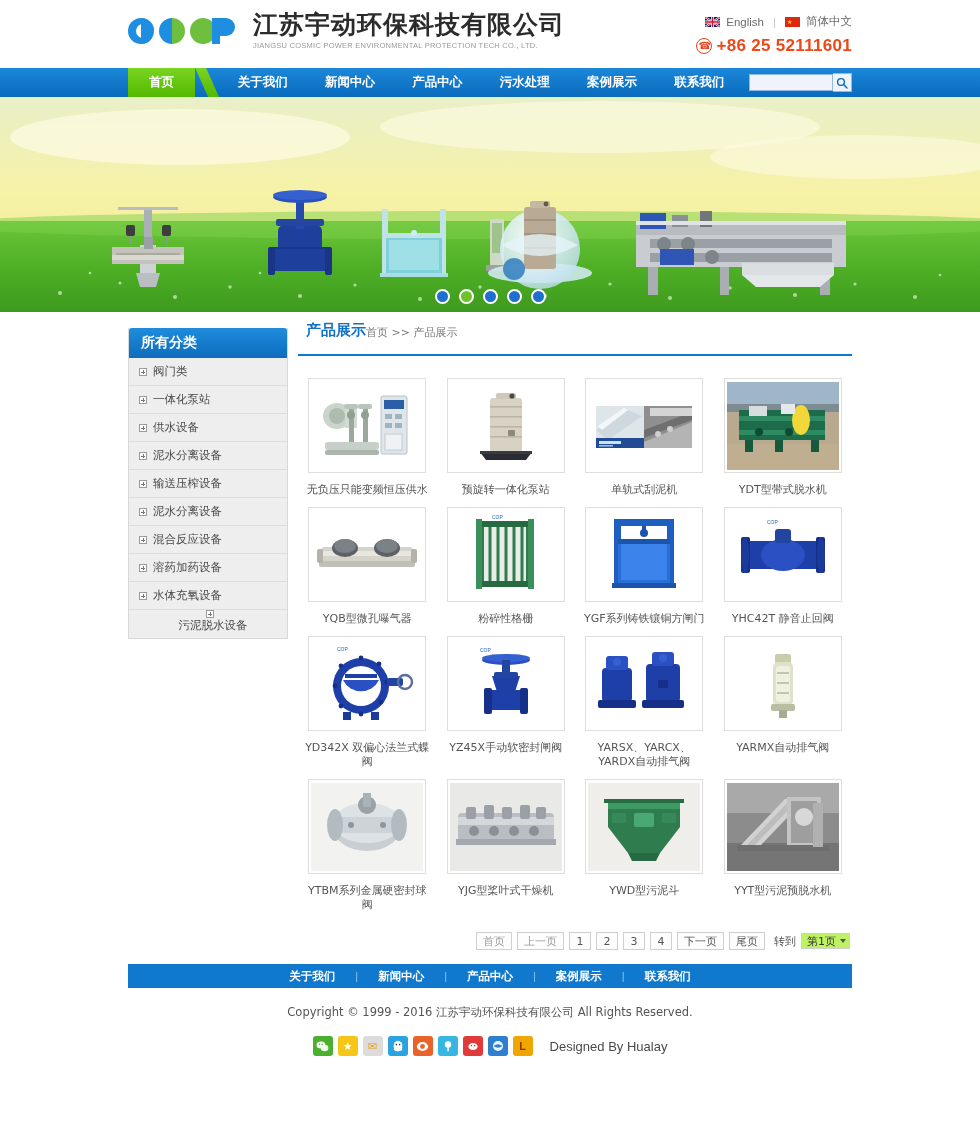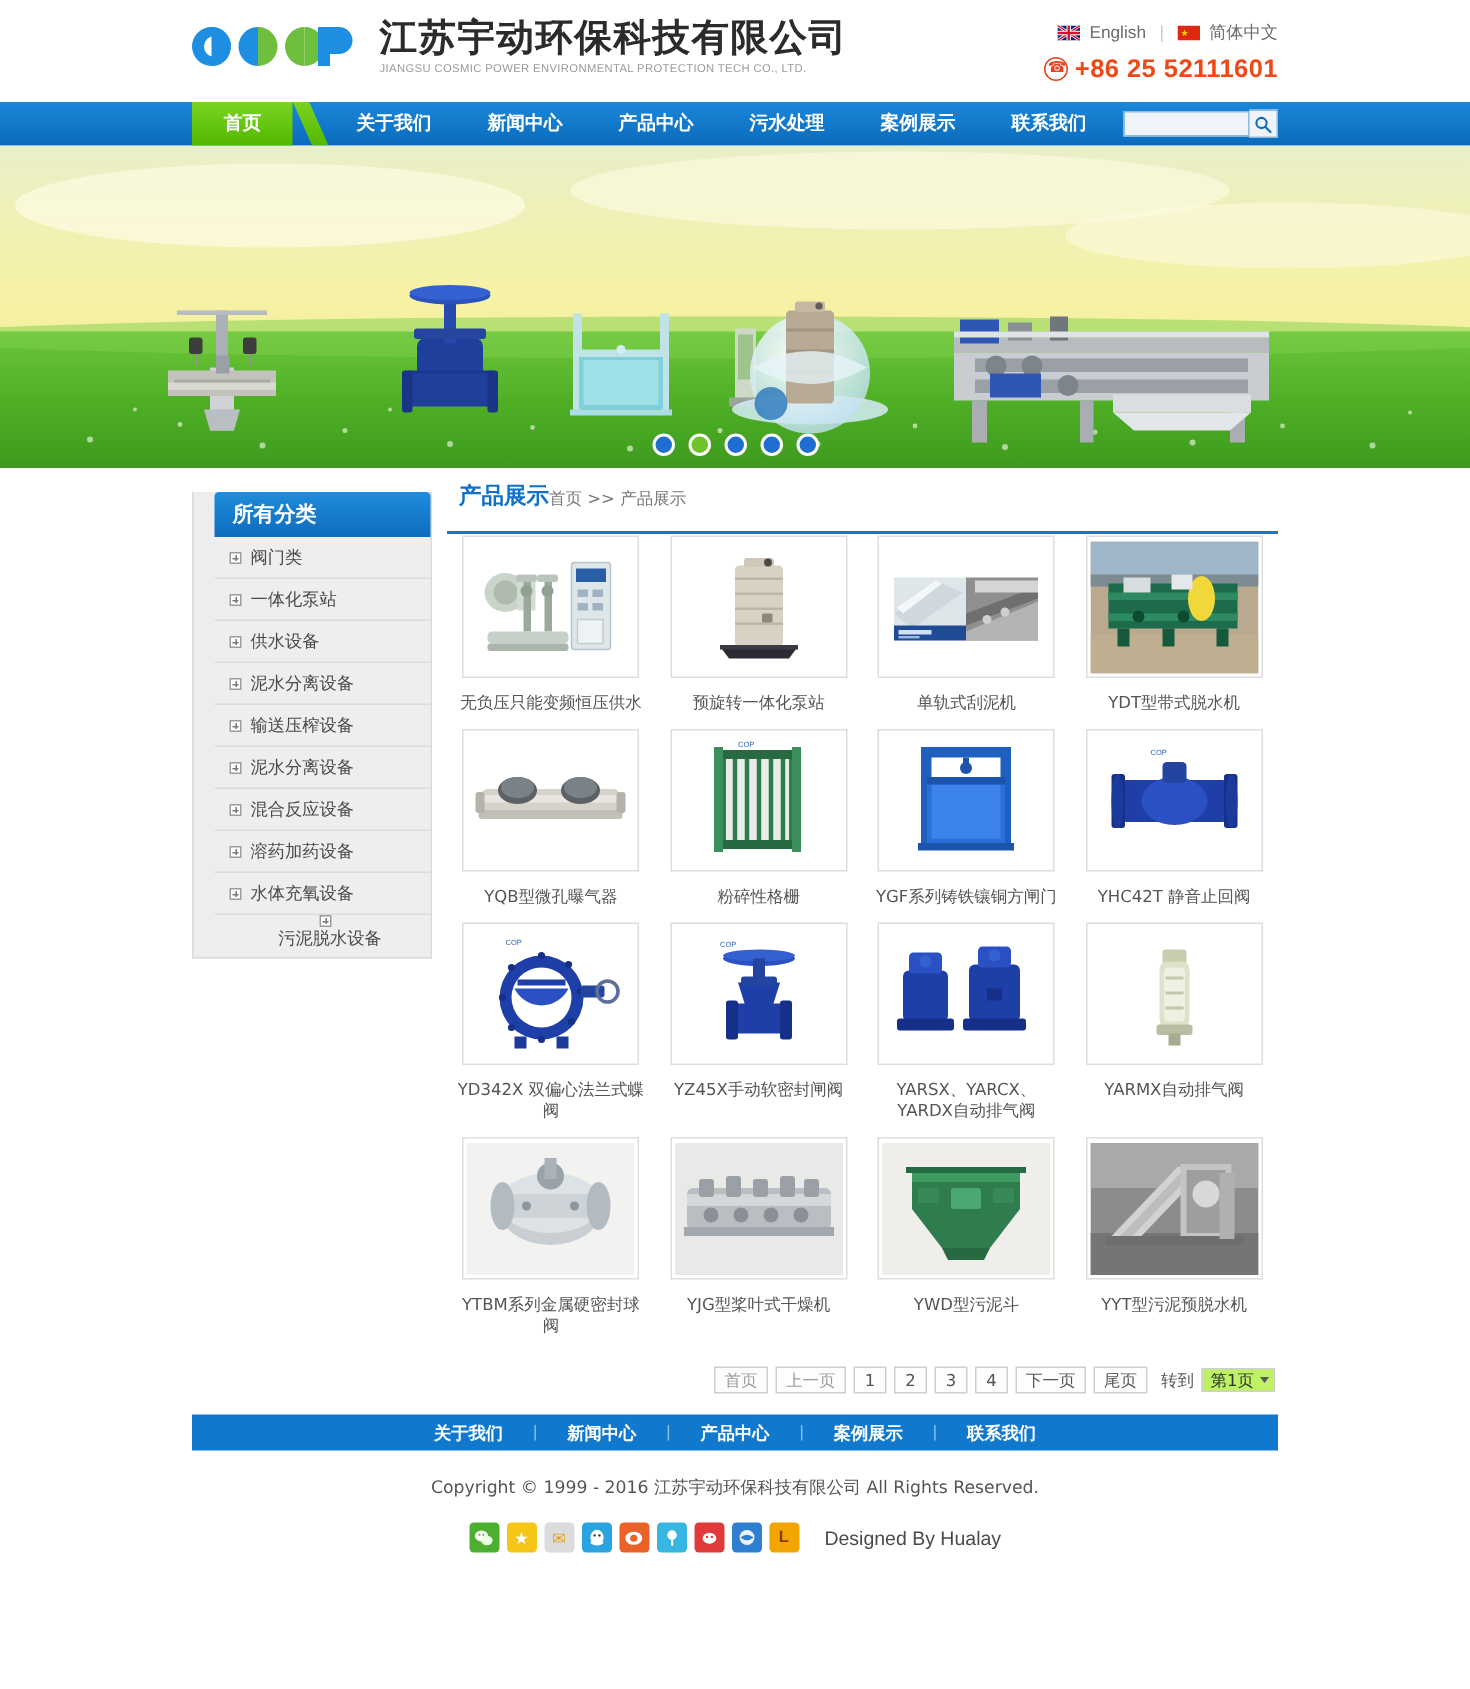--- a/index.html
+++ b/index.html
@@ -53,42 +53,42 @@
   .banner { width:980px; height:215px; position:relative; overflow:hidden; }
   .dots { position:absolute; left:0; right:0; bottom:8px; display:flex; justify-content:center; gap:9px; }
   .dot { width:11px; height:11px; border-radius:50%; background:#1f6fd0; border:2px solid #fff; box-sizing:content-box; cursor:pointer; }
   .dot.active { background:#6fc32a; }
 
   
   .main { width:980px; background:#fff; padding-top:16px; position:relative; }
   .main-inner { width:724px; margin:0 auto; display:flex; align-items:flex-start; }
 
   .sidebar { width:160px; margin-right:10px; border:1px solid #d9d9d9; border-top:none;
-             background:#ededed;padding-left:14px; }
+             background:#ededed; }
   .sidebar-head { height:30px; background:#1079cd; background:linear-gradient(#1f8cdb,#0e6cbe);
                   color:#fff; font-size:14px; font-weight:bold; display:flex; align-items:center;
                   padding-left:12px; font-family:"DejaVu Sans",sans-serif; border-radius:3px 3px 0 0; }
   .cat-item { height:28px; display:flex; align-items:center; padding-left:10px; font-size:11.5px;
               color:#4a4a4a; border-bottom:1px solid #dcdcdc; background:#eeeeee; cursor:pointer;
               font-family:Liberation Mono, monospace; }
   .cat-item:last-child { border-bottom:none;flex-direction:column; }
   .plus { width:8px; height:8px; border:1px solid #9b9b9b; position:relative; margin-right:6px;
           display:inline-block; background:#fff; flex:none; }
   .plus:before { content:""; position:absolute; left:1px; top:3px; width:4px; height:1px; background:#777; }
   .plus:after { content:""; position:absolute; left:3px; top:1px; width:1px; height:4px; background:#777; }
 
   .content { width:554px; }
   .content-head { height:28px; border-bottom:2px solid #1079cd; display:flex; align-items:flex-end;
                   justify-content:flex-start; padding-bottom:14px; }
   .content-title { font-size:15px; font-weight:bold; color:#1071c6; font-family:"DejaVu Sans",sans-serif;
                    padding-left:8px; }
   .crumb { font-size:11px; color:#777; padding-right:4px; font-family:"DejaVu Sans",sans-serif; }
   .crumb a { color:#777; text-decoration:none; }
 
-  .grid { display:flex; flex-wrap:wrap; padding-top:1px; }
+  .grid { display:flex; flex-wrap:wrap; padding-top:22px; }
   .cell { width:138.5px; display:flex; flex-direction:column; align-items:center; margin-bottom:10px; }
   .thumb { width:118px; height:95px; border:1px solid #dedede; background:#fff;
            display:flex; align-items:center; justify-content:center; overflow:hidden; cursor:pointer; }
   .thumb svg { display:block; }
   .cap { font-size:11px; color:#555; text-align:center; margin-top:10px; line-height:14px;
          width:128px; font-family:"DejaVu Sans",sans-serif; cursor:pointer; }
 
   
   .pager { display:flex; justify-content:flex-end; align-items:center; gap:5px; padding:10px 2px 6px 0; }
   .pg { min-width:22px; height:18px; border:1px solid #cfcfcf; background:#fdfdfd; color:#555;

